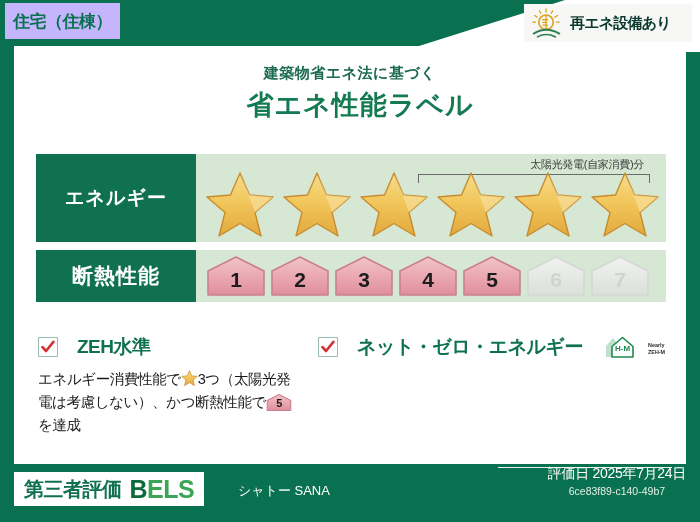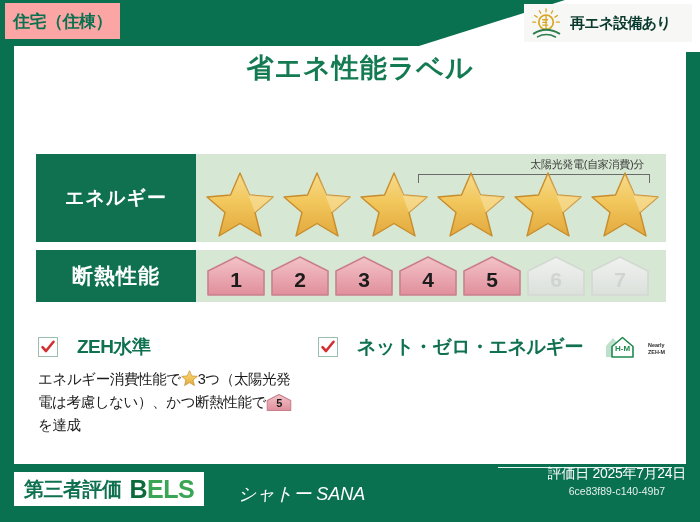--- a/index.html
+++ b/index.html
@@ -23,21 +23,21 @@
   
   .header-diag {
     position: absolute; right: 0; top: 0;
     width: 300px; height: 52px;
     background: #ffffff;
     clip-path: polygon(100% 0, 100% 100%, 0 100%, 55% 0);
   }
   .badge-dwelling {
     position: absolute; left: 5px; top: 3px;
     width: 115px; height: 36px;
-    background: #fca5a5;
+    background: #c4b5fd;
     display: flex; align-items: center; justify-content: center;
     font-size: 17px; font-weight: bold; color: #0a7150;
     letter-spacing: -0.5px;
   }
   .badge-renew {
     position: absolute; left: 524px; top: 4px;
     width: 168px; height: 38px;
     background: #f7f8f6;
     display: flex; align-items: center;
     padding-left: 4px;
@@ -178,21 +178,21 @@
     letter-spacing: -0.5px;
   }
   .bels-logo {
     font-size: 25px; font-weight: bold; margin-left: 8px;
     letter-spacing: -0.5px; line-height: 1;
   }
   .bels-logo .b1 { color: #0b6b3a; }
   .bels-logo .b2 { color: #3aa655; }
   .building-name {
     position: absolute; left: 238px; top: 18px;
-    font-size: 18px; color: #ffffff; letter-spacing: 0px; font-style: italic;
+    font-size: 13px; color: #ffffff; letter-spacing: 0px;
   }
   .footer-right {
     position: absolute; right: 14px; top: 1px;
     text-align: center; color: #ffffff;
   }
   .eval-date { font-size: 14px; letter-spacing: -0.3px; }
   .eval-id { font-size: 10.5px; margin-top: 2px; color: #e4eee9; }
   .footer-rule {
     position: absolute; right: 14px; top: 2px;
     width: 174px; height: 1px; background: #ffffff; opacity: .9;
@@ -240,20 +240,21 @@
         <path d="M10 31.5 q9 -5 19 0" stroke="#2f7d4f" stroke-width="1.7" fill="none" stroke-linecap="round"></path>
       </svg>
     </span>
     <span class="badge-renew-text">再エネ設備あり</span>
   </div>
 
   <div class="watermark">パナホーム</div>
 
   <div class="card">
 
+    <div class="title-small">建築物省エネ法に基づく</div>
     <div class="title-big">省エネ性能ラベル</div>
 
     <div class="rows">
 
       <div class="rating-row">
         <div class="row-label energy">
           <span>エネルギー</span>
         </div>
         <div class="row-body">
           <div class="solar-caption">太陽光発電(自家消費)分</div>

